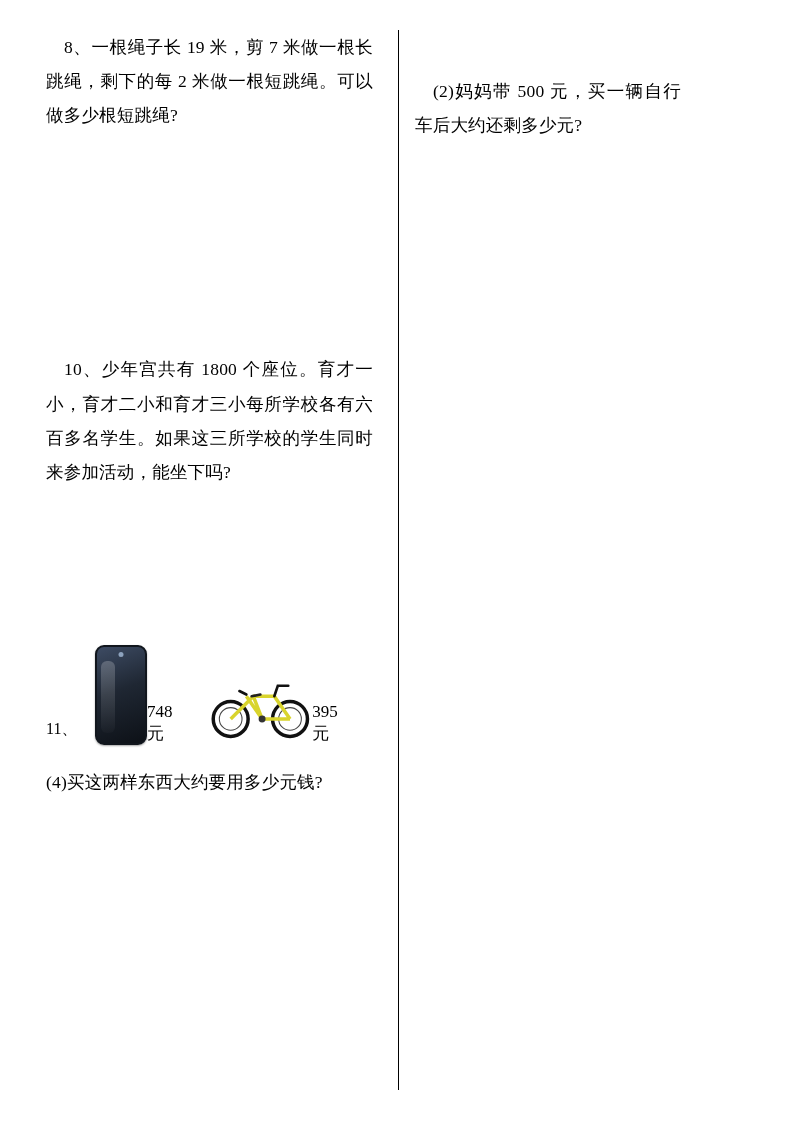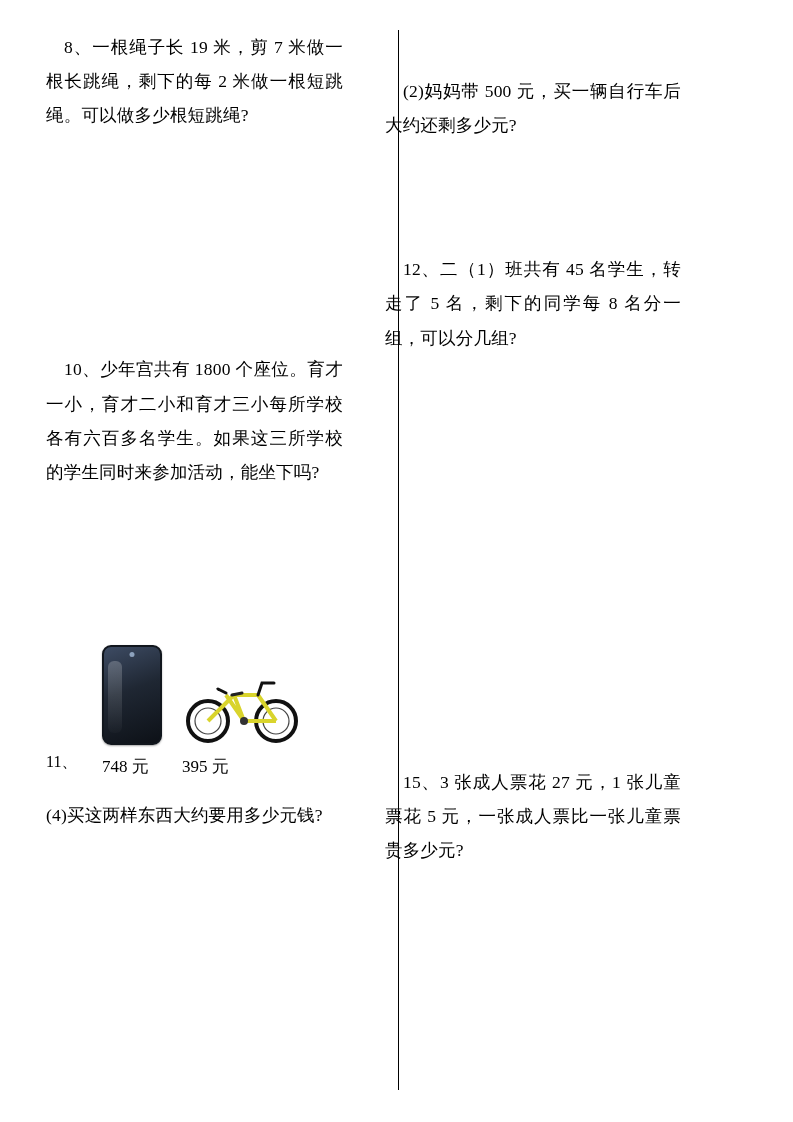--- a/index.html
+++ b/index.html
@@ -71,22 +71,22 @@
     margin-top: 6px;
   }
   .pic-label {
     font-size: 16px;
     line-height: 1.9;
     padding-top: 40px;
     width: 56px;
   }
   .pic-block {
     display: flex;
-    flex-direction: column;
-    align-items: flex-start;
+    flex-direction: row;
+    align-items: flex-end;
     margin-right: 20px;
   }
   .price {
     font-size: 17px;
     margin-top: 10px;
   }
   
   .phone {
     width: 56px;
     height: 96px;
@@ -173,28 +173,26 @@
       <div class="q">(4)买这两样东西大约要用多少元钱?</div>
 
     </div>
 
     <div class="col col-right">
 
       <div class="q q-indent">(2)妈妈带 500 元，买一辆自行车后大约还剩多少元?</div>
 
       <div class="sp-110"></div>
 
-      <div class="q q-indent">12、二（1）班共有 45 名学生，转走了 5 名，剩下的同学每 8 名分一组，可以分几组?</div>
 
       <div class="sp-150"></div>
 
 
       <div class="sp-150"></div>
 
 
       <div class="sp-110"></div>
 
-      <div class="q q-indent">15、3 张成人票花 27 元，1 张儿童票花 5 元，一张成人票比一张儿童票贵多少元?</div>
 
     </div>
 
   </div>
 </div>
 
 </body></html>

